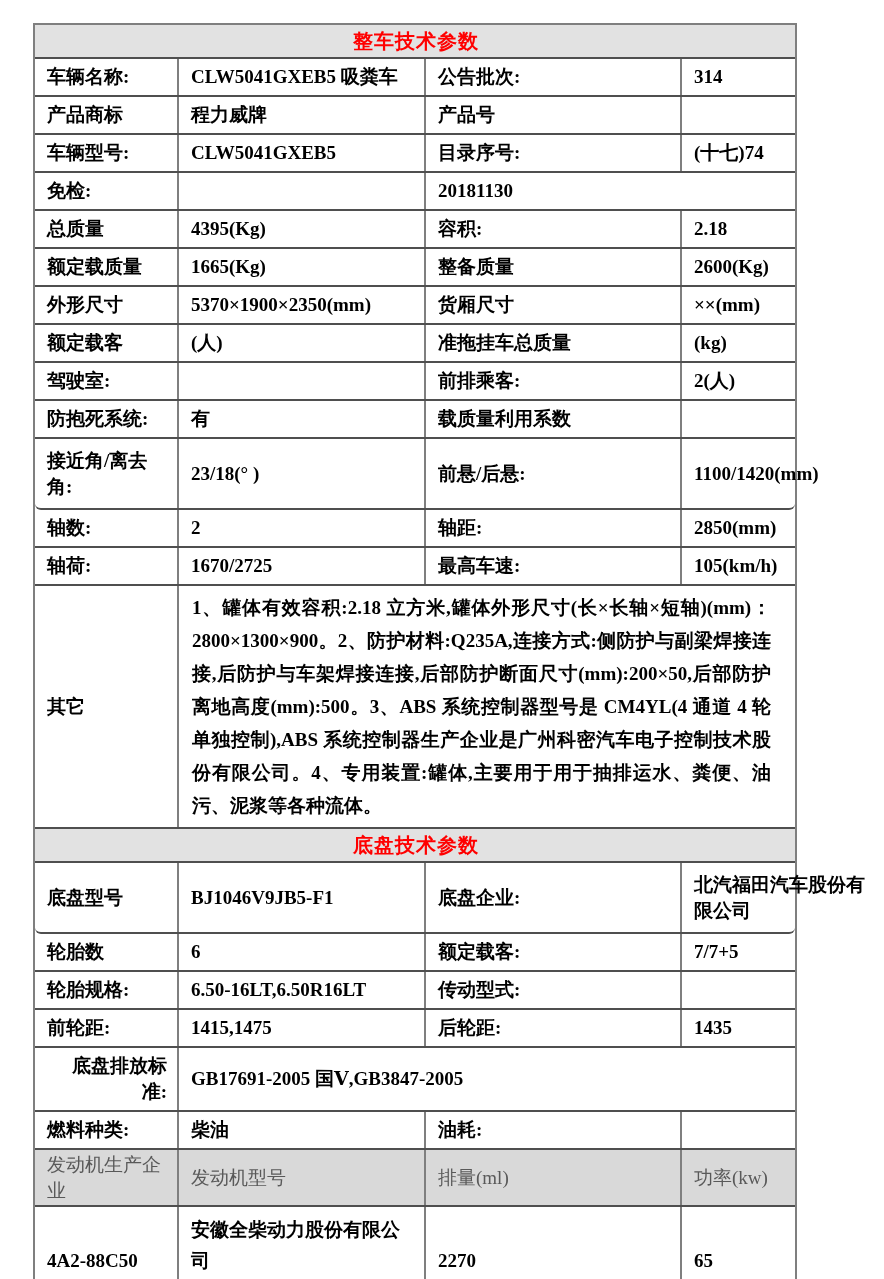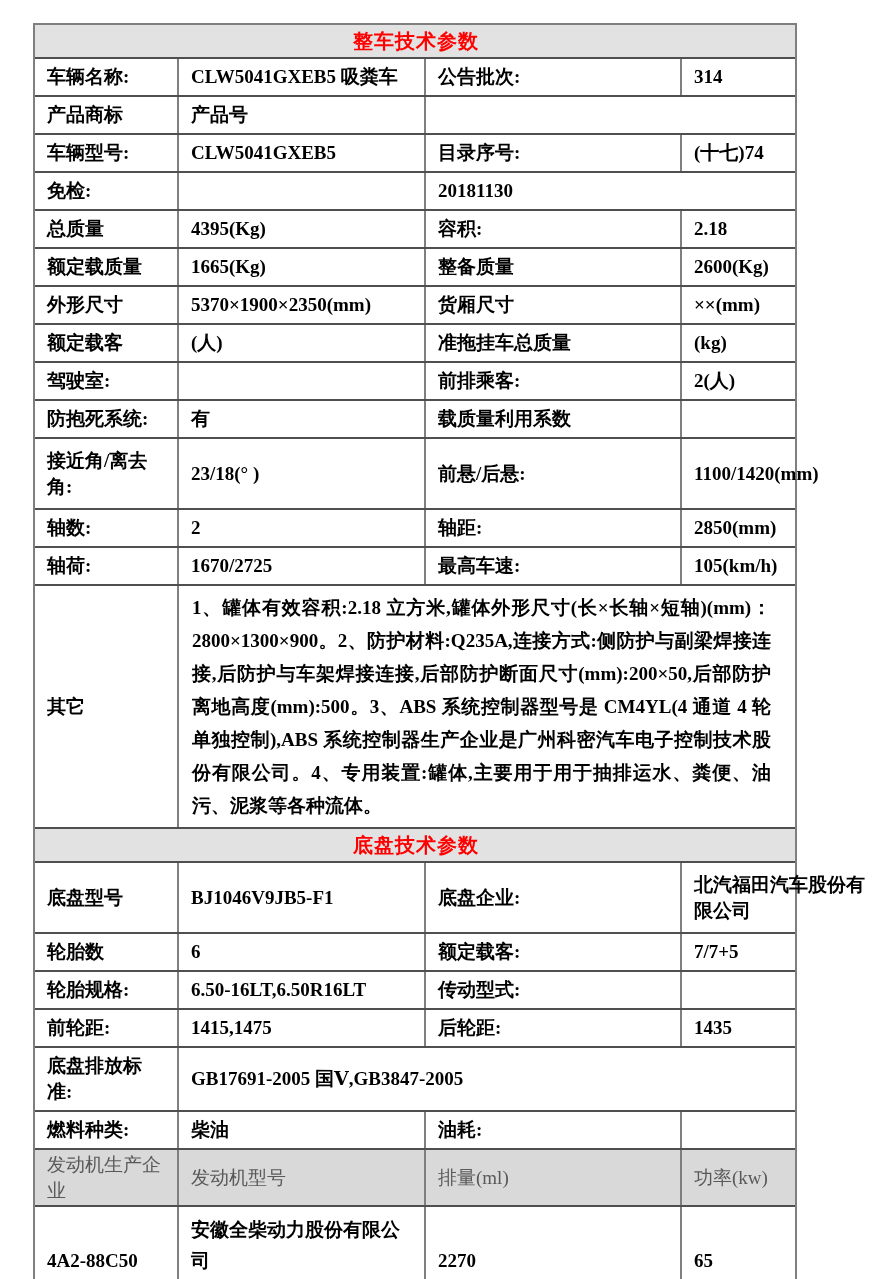--- a/index.html
+++ b/index.html
@@ -50,22 +50,22 @@
     grid-template-columns: 1fr;
     background: var(--header-bg);
     min-height: 34px;
   }
   .hdr-cell {
     justify-content: center;
     color: var(--header-text);
     font-size: 20px;
     letter-spacing: 1px;
   }
-  .row.tall { min-height: 71px; }
-  .row.emission { min-height: 64px; }
+  .row.tall { min-height: 71px; border-radius: 6px; }
+  .row.emission { min-height: 64px; text-align: right; }
   .row.span-row { grid-template-columns: 144px 1fr; }
   .other-text {
     display: block;
     line-height: 33px;
     padding: 5px 24px 5px 13px;
     text-align: justify;
     font-size: 19px;
   }
   .row.engine-hdr { background: var(--engine-header-bg); min-height: 36px; }
   .engine-hdr .cell { color: var(--engine-header-text); font-weight: normal; }
@@ -90,20 +90,21 @@
     </div>
 
     <div class="row">
       <div class="cell">车辆名称:</div>
       <div class="cell">CLW5041GXEB5 吸粪车</div>
       <div class="cell">公告批次:</div>
       <div class="cell">314</div>
     </div>
     <div class="row">
       <div class="cell">产品商标</div>
+      <div class="cell">程力威牌</div>
       <div class="cell">产品号</div>
       <div class="cell"></div>
     </div>
     <div class="row">
       <div class="cell">车辆型号:</div>
       <div class="cell">CLW5041GXEB5</div>
       <div class="cell">目录序号:</div>
       <div class="cell">(十七)74</div>
     </div>
     <div class="row">

